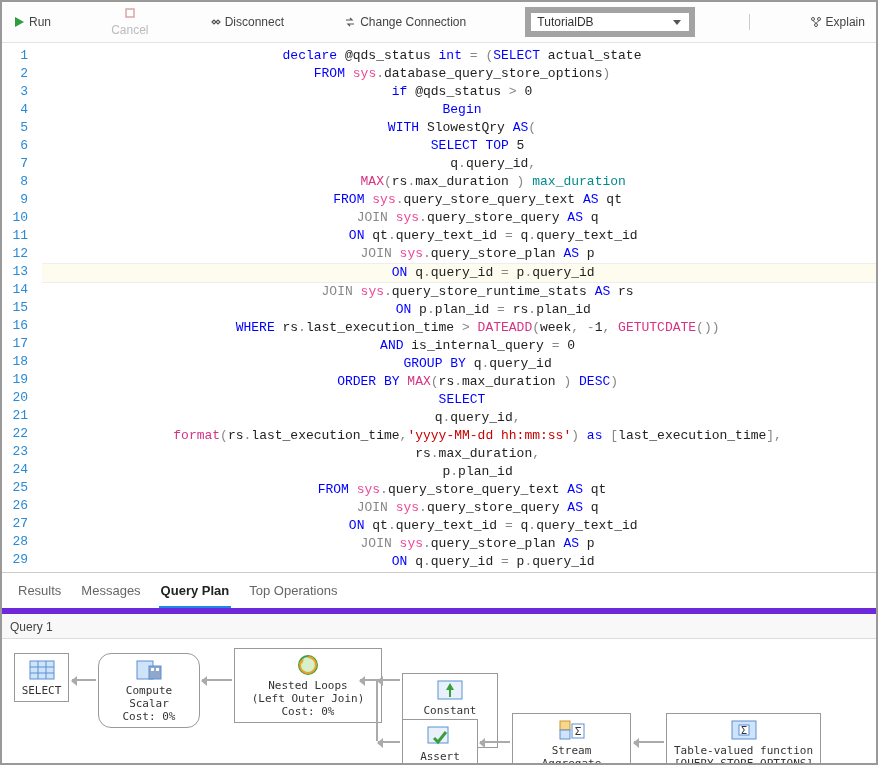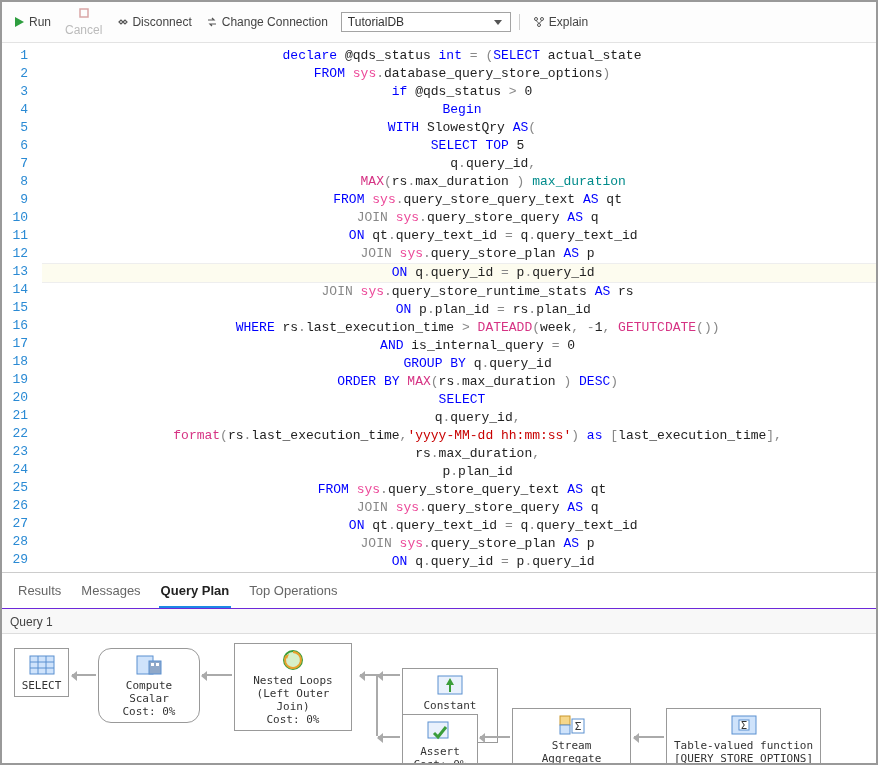--- a/index.html
+++ b/index.html
@@ -17,35 +17,36 @@
   }
   
   .toolbar {
     display: flex;
     align-items: center;
     gap: 4px;
     padding: 3px 6px;
     border-bottom: 1px solid #e3e3e3;
     background: #fdfdfd;
     font-size: 12px;
+    justify-content: space-between;
   }
   .tb-btn {
     display: inline-flex;
     align-items: center;
     gap: 4px;
     padding: 2px 5px;
     cursor: pointer;
     color: #444;
   }
   .tb-btn.disabled { color: #bbb; cursor: default; flex-direction: column; }
   .tb-sep { width: 1px; height: 16px; background: #ccc; margin: 0 4px; }
   .icon { display: inline-flex; width: 12px; height: 12px; }
   .icon svg { width: 100%; height: 100%; }
   .db-select {
-    border: 1px solid #a3a3a3;
+    border: 6px solid #a3a3a3;
     background: #fff;
     padding: 2px 6px;
     width: 170px;
     display: flex;
     justify-content: space-between;
     align-items: center;
     font-size: 12px;
     cursor: pointer;
     margin-left: 4px;
   }
@@ -76,21 +77,21 @@
   .k-gray { color: #888; }
   .k-red { color: #c80000; }
   .k-teal { color: #008b8b; }
   
   .tabs {
     display: flex;
     gap: 16px;
     padding: 6px 14px 0 14px;
     font-size: 13px;
     color: #666;
-    border-bottom: 1px solid #6d28d9;
+    border-bottom: 6px solid #6d28d9;
   }
   .tab { padding: 4px 2px 8px 2px; cursor: pointer; }
   .tab.active { color: #222; border-bottom: 2px solid #1e88e5; font-weight: 600; }
   
   .plan-head {
     padding: 6px 8px 4px 8px;
     font-size: 12px;
     color: #444;
     background: #f8f8f8;
   }
@@ -257,21 +258,21 @@
           <rect x="2" y="3" width="16" height="18" fill="#cfe3fb" stroke="#5b90d0"></rect>
           <rect x="14" y="8" width="12" height="13" fill="#8fa8c9" stroke="#5b90d0"></rect>
           <rect x="16" y="10" width="3" height="3" fill="#fff"></rect>
           <rect x="21" y="10" width="3" height="3" fill="#fff"></rect>
         </svg>
       </div>
     <div>Compute Scalar</div>
     <div>Cost: 0%</div>
   </div>
 
-  <div class="node" style="left:232px; top:9px; width:118px;">
+  <div class="node" style="left:232px; top:9px; width:148px;">
     <div class="ni">
         <svg viewBox="0 0 28 24">
           <circle cx="14" cy="12" r="9" fill="#d6f0c9" stroke="#3b9e3b" stroke-width="2"></circle>
           <path d="M14 4 a8 8 0 1 1 -7 4" fill="none" stroke="#e8a12e" stroke-width="2"></path>
           <polygon points="6,8 10,6 8,11" fill="#e8a12e"></polygon>
         </svg>
       </div>
     <div>Nested Loops</div>
     <div>(Left Outer Join)</div>
     <div>Cost: 0%</div>

